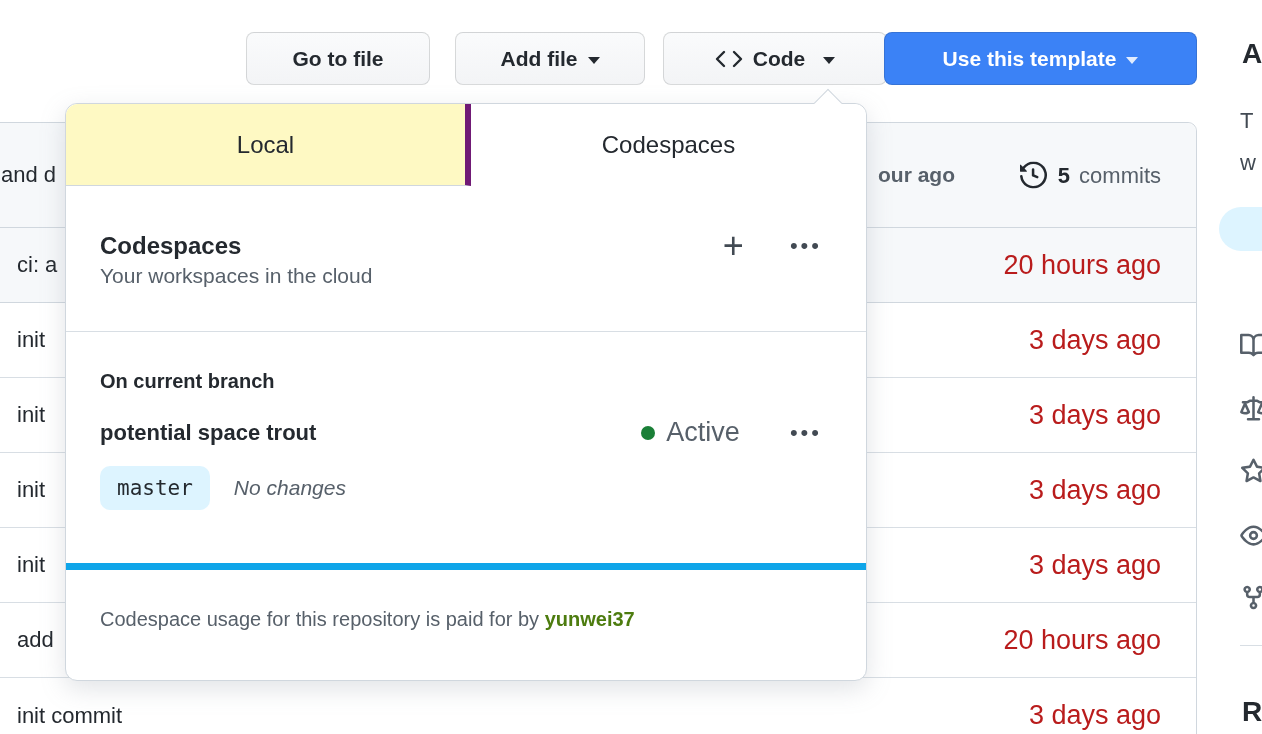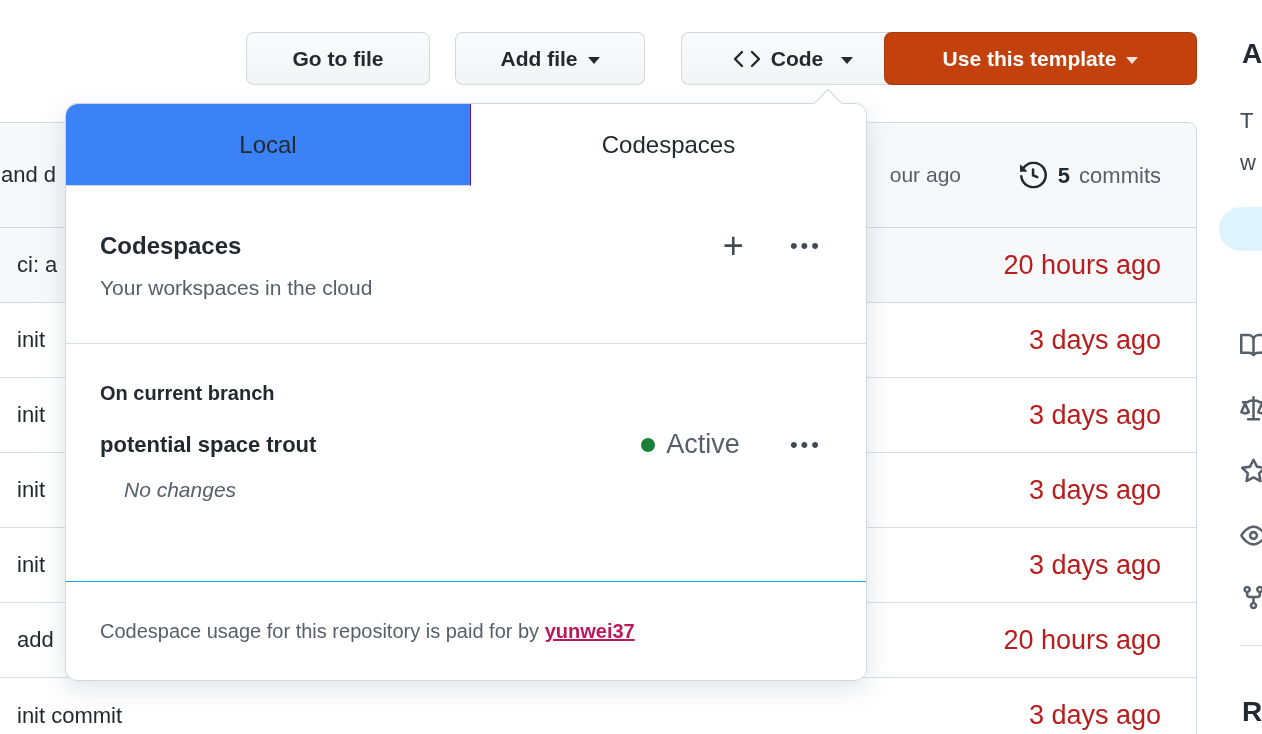--- a/index.html
+++ b/index.html
@@ -7,37 +7,37 @@
   body { font-family:"Liberation Sans", sans-serif; color:#24292f; }
   .screen { position:relative; width:1262px; height:734px; overflow:hidden; background:#fff; }
 
   
   .btn { position:absolute; top:32px; height:53px; border:1px solid rgba(27,31,36,0.15);
          border-radius:8px; background:linear-gradient(180deg,#fafbfc,#f3f4f6);
          display:flex; align-items:center; justify-content:center; gap:10px;
          font-size:21px; font-weight:600; color:#24292f; cursor:pointer; }
   .btn-gotofile { left:246px; width:184px; }
   .btn-addfile  { left:455px; width:190px; }
-  .btn-code     { left:681px; width:224px; }
-  .btn-green    { left:884px; width:313px; background:#c2410c; border-color:rgba(27,31,36,0.15);
+  .btn-code     { left:663px; width:224px; }
+  .btn-green    { left:884px; width:313px; background:#3b82f6; border-color:rgba(27,31,36,0.15);
                   color:#fff; }
   .caret { width:0; height:0; border-left:6px solid transparent; border-right:6px solid transparent;
            border-top:7px solid #24292f; display:inline-block; margin-top:3px; }
   .btn-green .caret { border-top-color:rgba(255,255,255,0.85); }
   .code-glyph { display:flex; align-items:center; }
 
   
   .ctable { position:absolute; left:-140px; top:122px; width:1337px; height:700px;
             border:1px solid #d0d7de; border-radius:9px; background:#fff; }
   .thead { position:relative; height:105px; background:#f6f8fa; border-bottom:1px solid #d0d7de;
            border-radius:9px 9px 0 0; }
   .thead .msg { position:absolute; left:140px; top:50%; transform:translateY(-50%);
                 font-size:22px; color:#24292f; white-space:nowrap;text-align:right; }
-  .thead .time-frag { position:absolute; right:235px; top:50%; transform:translateY(-50%);
-                font-size:21px; color:#57606a; white-space:nowrap; }
+  .thead .time-frag { position:absolute; right:241px; top:50%; transform:translateY(-50%);
+                font-size:21px; color:#57606a; white-space:nowrap;font-weight:bold; }
   .commits-cluster { position:absolute; right:35px; top:50%; transform:translateY(-50%);
                 display:flex; align-items:center; gap:9px; font-size:22px; color:#57606a; }
   .commits-cluster svg { width:27px; height:27px; fill:#24292f; margin-right:2px; }
   .commits-count { font-weight:700; color:#24292f; }
   .trow { height:75px; display:flex; align-items:center; justify-content:space-between;
           padding:0 35px 0 156px; border-bottom:1px solid #d8dee4; background:#fff; }
   .trow.gray { background:#f6f8fa; border-bottom:1px solid #d0d7de; }
   .trow.last { border-bottom:none; height:75px; }
   .trow .msg { font-size:22px; color:#24292f; white-space:nowrap; }
   .trow .date { font-size:27px; color:#b91c1c; white-space:nowrap; }
@@ -54,47 +54,47 @@
 
   
   .popover { position:absolute; left:65px; top:103px; width:802px; height:578px;
              background:#fff; border:1px solid #d0d7de; border-radius:12px;
              box-shadow:0 8px 24px rgba(140,149,159,0.25); z-index:10; }
   .notch { position:absolute; top:-11px; left:752px; width:20px; height:20px; background:#fff;
            border-top:1px solid #d0d7de; border-left:1px solid #d0d7de; transform:rotate(45deg); }
   .tabs { display:flex; height:82px; }
   .tab { display:flex; align-items:center; justify-content:center; font-size:24px;
          color:#24292f; cursor:pointer; }
-  .tab-local { width:405px; background:#3b82f6; border-right:1px solid #701a75;
+  .tab-local { width:405px; background:#fef9c3; border-right:6px solid #701a75;
                border-bottom:1px solid #d0d7de; border-radius:12px 0 0 0; }
   .tab-codespaces { flex:1; background:#fff; border-radius:0 12px 0 0; }
 
   .cs-header { padding:45px 34px 42px; border-bottom:1px solid #d8dee4; }
   .cs-header-top { display:flex; align-items:center; }
   .cs-title { flex:1; font-size:24px; font-weight:700; line-height:30px; color:#24292f; }
   .icon-btn { background:none; border:none; cursor:pointer; color:#424a53; }
   .plus-btn { font-size:36px; font-weight:300; line-height:30px; margin-right:46px;
               font-family:"Liberation Sans", sans-serif; }
   .kebab { font-size:22px; letter-spacing:3px; color:#424a53; margin-right:10px; line-height:30px; }
-  .cs-subtitle { margin-top:14px; font-size:21px; line-height:26px; color:#57606a; }
-
-  .branch-section { padding:37px 34px 16px; border-bottom:1px solid #0ea5e9; height:238px; }
+  .cs-subtitle { margin-top:2px; font-size:21px; line-height:26px; color:#57606a; }
+
+  .branch-section { padding:37px 34px 16px; border-bottom:7px solid #0ea5e9; height:238px; }
   .on-branch { font-size:20px; font-weight:700; line-height:24px; color:#24292f; }
   .cs-row { display:flex; align-items:center; margin-top:24px; }
   .cs-name { flex:1; font-size:22px; font-weight:700; line-height:28px; color:#24292f; }
   .cs-status { display:flex; align-items:center; gap:11px; font-size:27px; color:#57606a; }
   .dot { width:14px; height:14px; border-radius:50%; background:#1a7f37; }
   .cs-row .kebab { margin-left:50px; }
   .branch-row { display:flex; align-items:center; margin-top:18px; }
   .branch-badge { background:#ddf4ff; color:#24292f; font-family:"DejaVu Sans Mono", monospace;
                   font-size:21px; line-height:26px; padding:9px 17px; border-radius:10px; cursor:pointer; }
   .no-changes { font-style:italic; font-size:21px; color:#57606a; margin-left:24px; }
 
   .popover-footer { padding:38px 34px; font-size:20px; color:#57606a; }
-  .footer-owner { font-weight:700; color:#be185d;text-decoration:underline; }
+  .footer-owner { font-weight:700; color:#4d7c0f; }
 </style>
 </head>
 <body>
 
 <div class="screen">
 
   <div class="ctable">
     <div class="thead">
       <span class="msg">and d</span>
       <span class="time-frag">our ago</span>
@@ -203,20 +203,21 @@
       <div class="on-branch">On current branch</div>
       <div class="cs-row">
         <div class="cs-name">potential space trout</div>
         <div class="cs-status">
           <span class="dot"></span>
           <span>Active</span>
         </div>
         <button class="icon-btn kebab">•••</button>
       </div>
       <div class="branch-row">
+        <span class="branch-badge">master</span>
         <span class="no-changes">No changes</span>
       </div>
     </div>
 
     <div class="popover-footer">
       <span>Codespace usage for this repository is paid for by</span>
       <span class="footer-owner">yunwei37</span>
     </div>
   </div>
 

